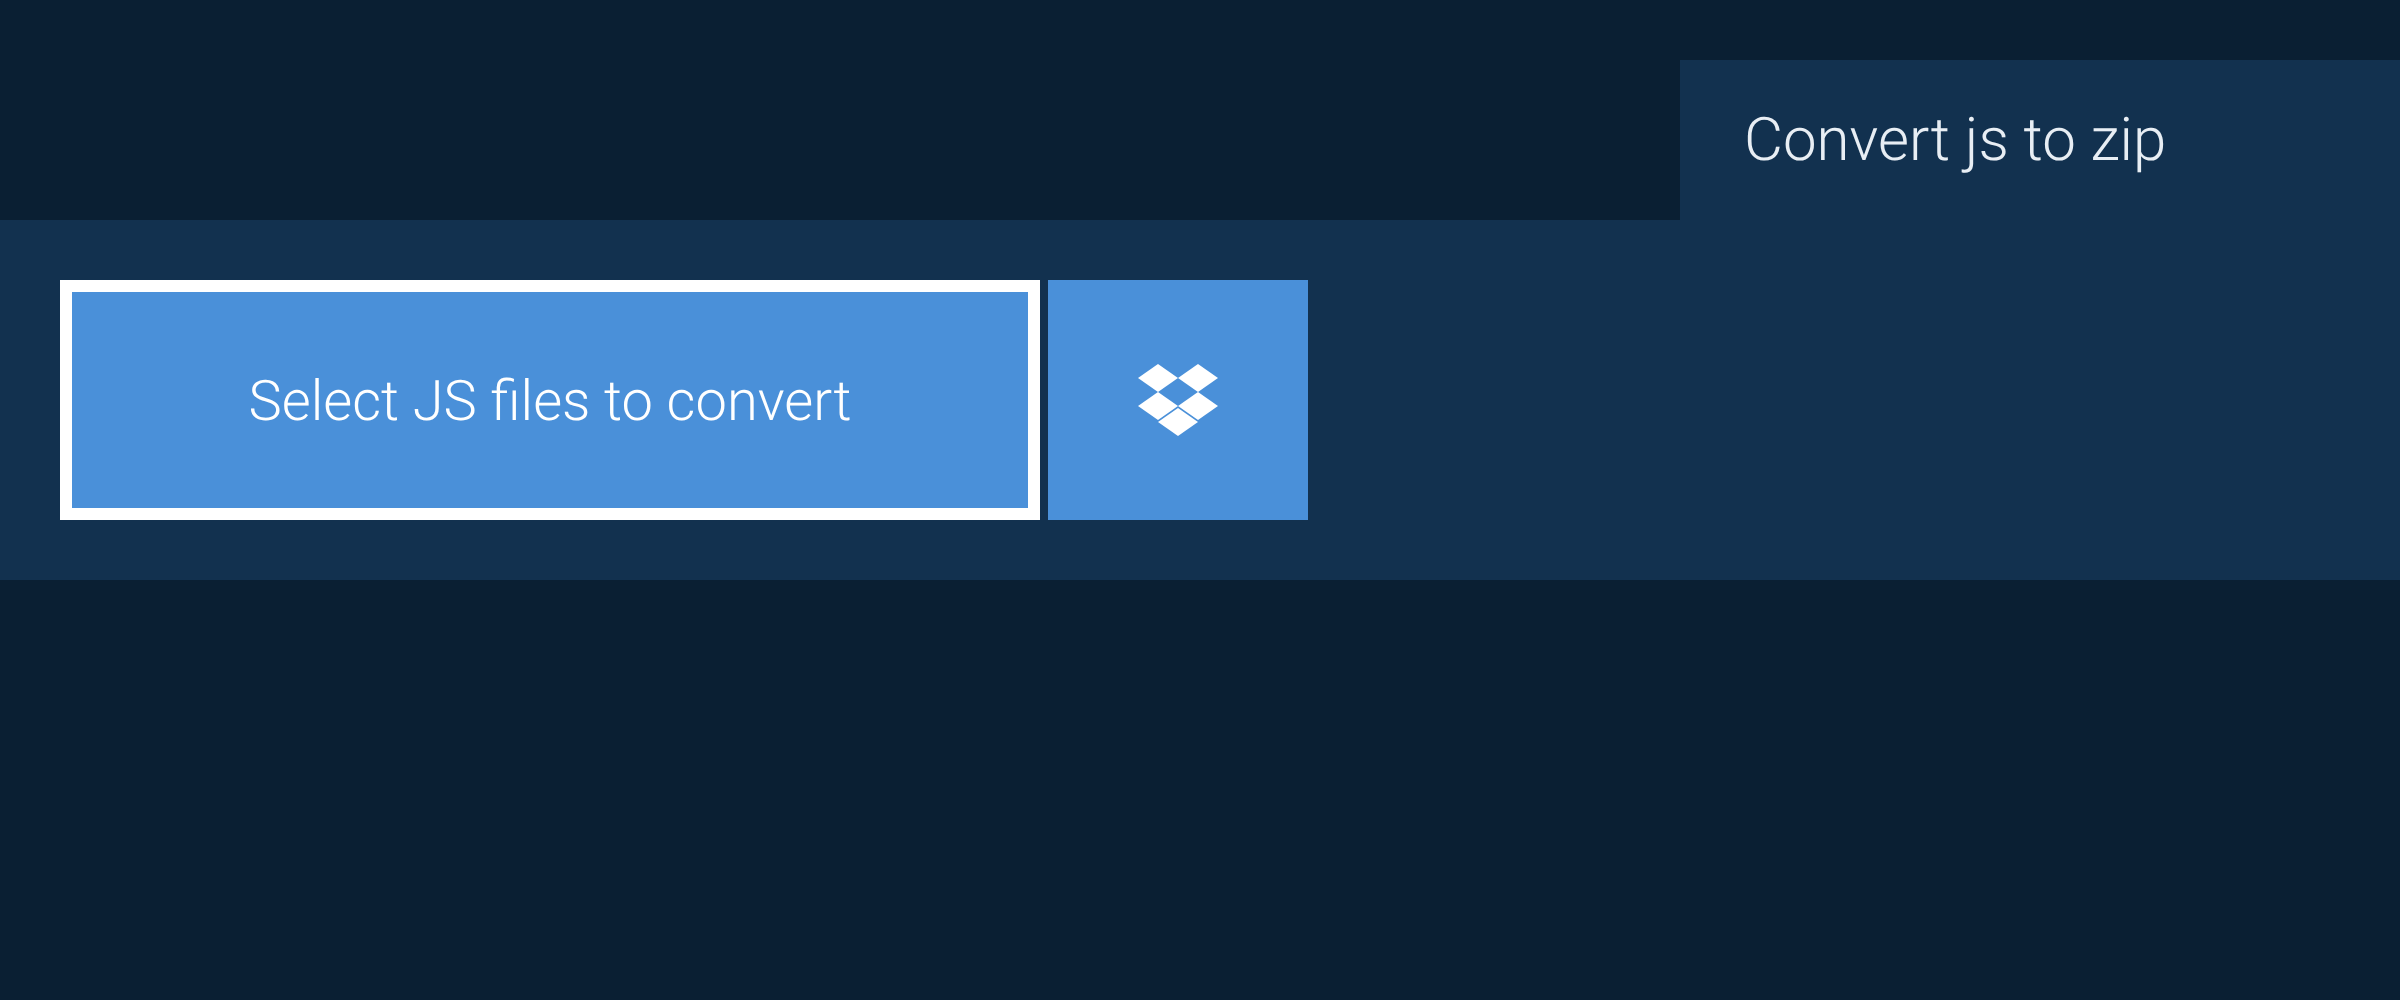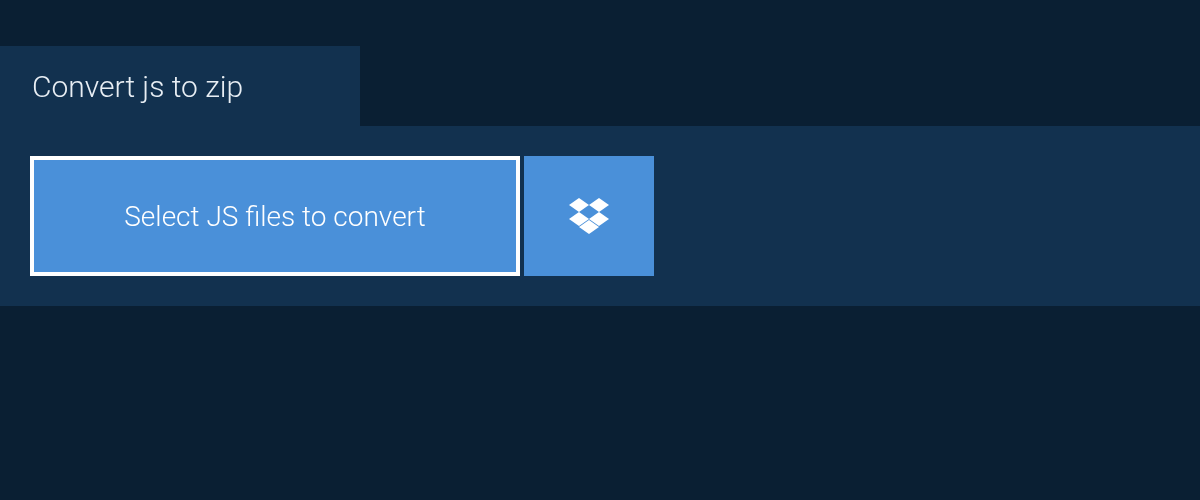--- a/index.html
+++ b/index.html
@@ -10,21 +10,22 @@
     body {
       width: 1200px;
       height: 500px;
       background: #0a1f33;
       font-family: -apple-system, BlinkMacSystemFont, "Segoe UI", Roboto, Helvetica, Arial, sans-serif;
       overflow: hidden;
     }
     .tab-bar {
       display: flex;
       align-items: flex-end;
-      height: 126px;
+      height: 110px;
+      justify-content: flex-end;
     }
     .tab {
       background: #12314f;
       color: #e8eef4;
       font-size: 30px;
       font-weight: 300;
       padding: 24px 32px;
       margin-left: 0;
       display: flex;
       align-items: center;
@@ -38,21 +39,21 @@
       display: flex;
       align-items: center;
     }
     .button-group {
       display: flex;
       align-items: stretch;
       height: 120px;
     }
     .select-button {
       background: #4a90d9;
-      border: 4px solid #ffffff;
+      border: 6px solid #ffffff;
       color: #ffffff;
       font-size: 28px;
       font-weight: 300;
       padding: 0 40px;
       display: flex;
       align-items: center;
       justify-content: center;
       cursor: pointer;
       height: 120px;
       min-width: 490px;

